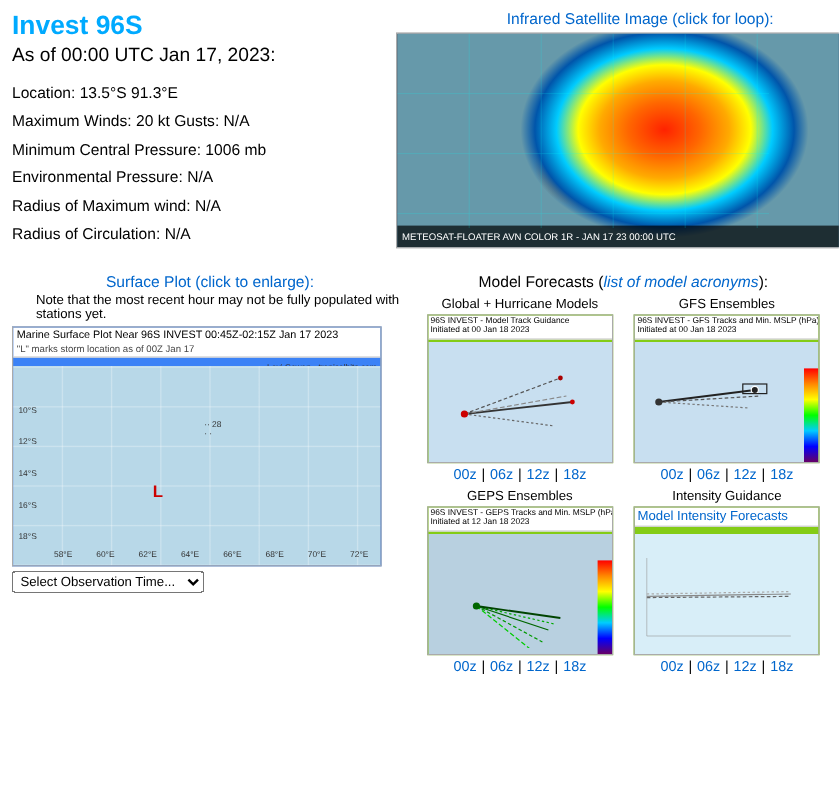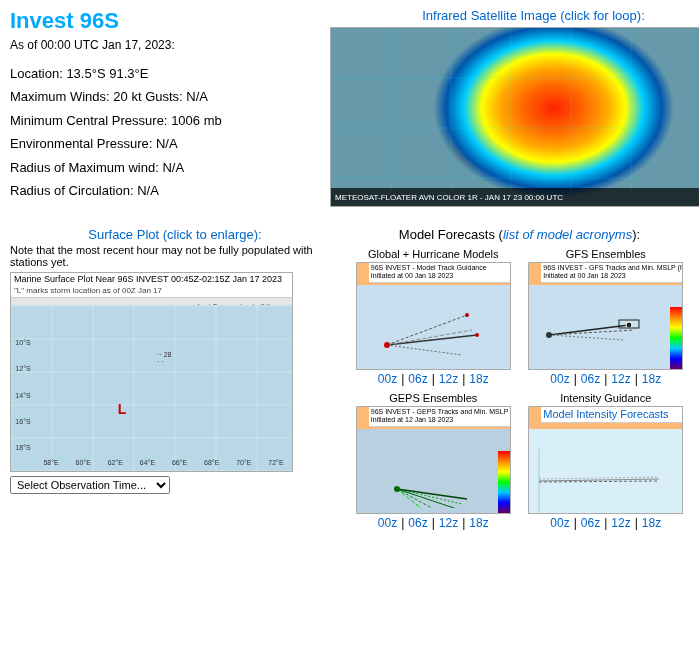--- a/index.html
+++ b/index.html
@@ -26,21 +26,21 @@
     .left-info {
       flex: 0 0 310px;
     }
     .storm-title {
       font-size: 22px;
       font-weight: bold;
       color: #00aaff;
       margin-bottom: 4px;
     }
     .storm-date {
-      font-size: 12px;
+      font-size: 16px;
       margin-bottom: 10px;
       color: #000;
     }
     .storm-details {
       font-size: 13px;
       line-height: 1.8;
     }
     .right-satellite {
       flex: 1;
       display: flex;
@@ -120,26 +120,27 @@
       margin-bottom: 2px;
     }
     .surface-title a {
       color: #0066cc;
       text-decoration: none;
     }
     .surface-note {
       font-size: 11px;
       margin-bottom: 4px;
       color: #000;
+      margin-left: 20px;
     }
     .surface-plot-box {
-      width: 283px;
+      width: 308px;
       height: 200px;
       border: 1px solid #aaa;
-      background: #e5e5e5;
+      background: #3b82f6;
       position: relative;
       overflow: hidden;
     }
     .plot-title-bar {
       background: #fff;
       border-bottom: 1px solid #ccc;
       padding: 1px 3px;
       font-size: 9px;
       line-height: 1.3;
     }
@@ -248,26 +249,25 @@
       align-items: center;
     }
     .model-panel-title {
       font-size: 11px;
       text-align: center;
       margin-bottom: 2px;
       color: #000;
     }
     .model-img-box {
       width: 155px;
-      height: 108px;
+      height: 124px;
       border: 1px solid #aaa;
-      background: #fdba74;
+      background: #84cc16;
       position: relative;
       overflow: hidden;
-      padding-left: 12px;
     }
     .model-img-title {
       background: #fff;
       border-bottom: 1px solid #ccc;
       padding: 1px 2px;
       font-size: 7px;
       line-height: 1.2;
       white-space: nowrap;
       overflow: hidden;
     }

